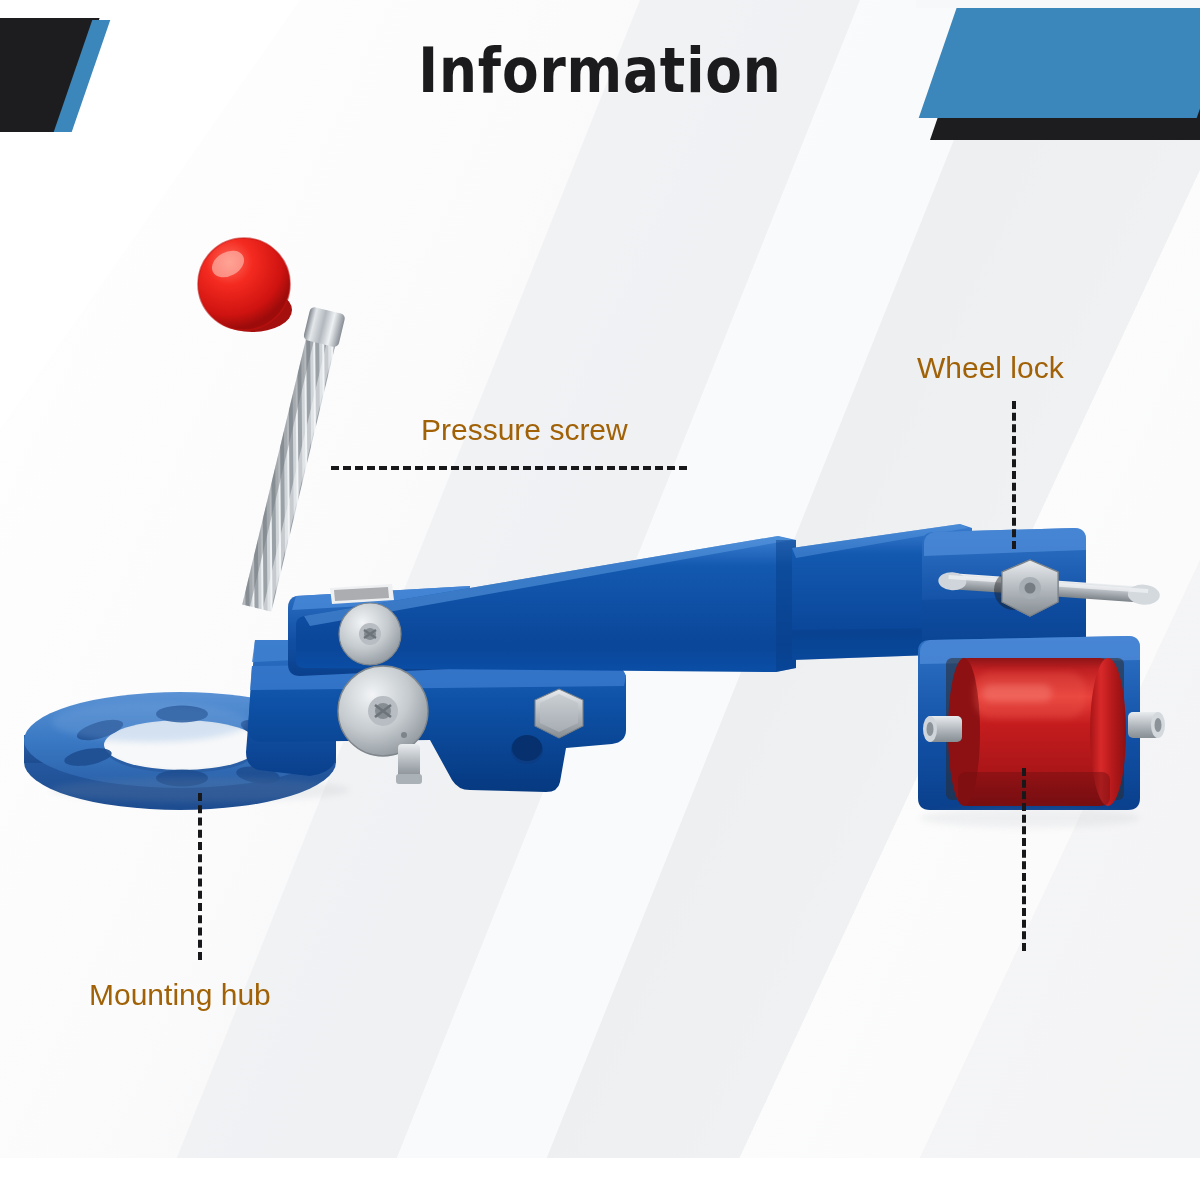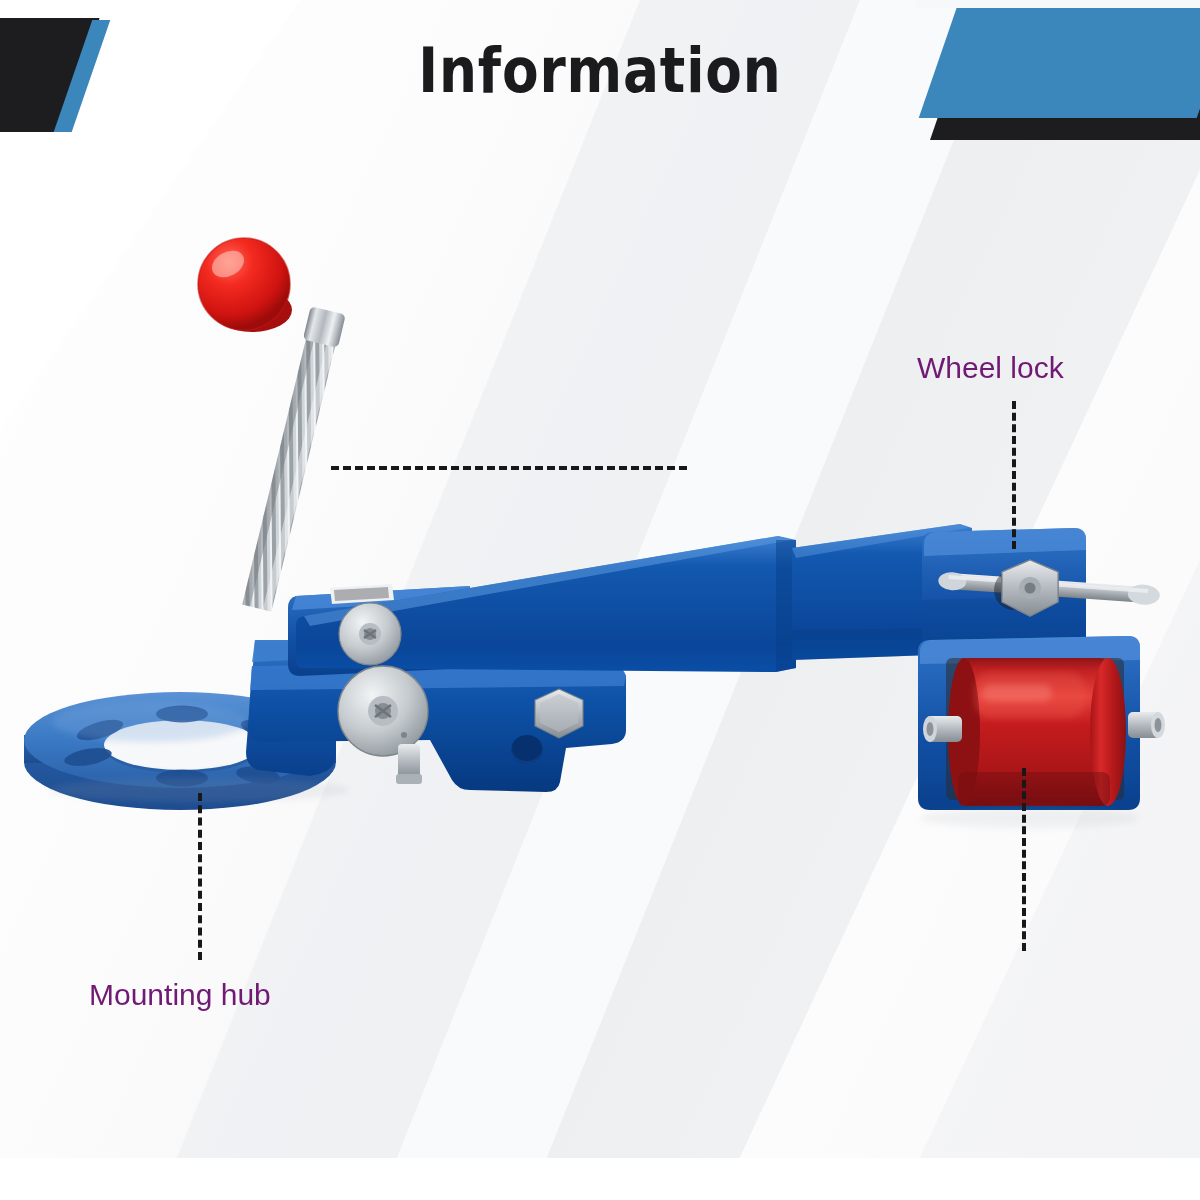--- a/index.html
+++ b/index.html
@@ -71,21 +71,21 @@
     color: #1b1b1d;
     transform: scaleX(0.86);
     text-shadow: 0 1px 0 rgba(255,255,255,0.7);
   }
 
   
   .callout {
     position: absolute;
     font-family: "Liberation Sans", sans-serif;
     font-size: 30px;
-    color: #701a75;
+    color: #a16207;
     white-space: pre;
   }
   .leader-v {
     position: absolute;
     width: 0;
     border-left: 4px dashed #18181a;
   }
   .leader-h {
     position: absolute;
     height: 0;
@@ -389,20 +389,21 @@
         <rect x="398" y="744" width="22" height="34" rx="4" fill="url(#boltG)"></rect>
         <rect x="396" y="774" width="26" height="10" rx="3" fill="#aab1b7"></rect>
       </g>
     </g>
 
     <ellipse cx="200" cy="790" rx="150" ry="12" fill="#9aa0a6" opacity="0.14" filter="url(#soft)"></ellipse>
     <ellipse cx="1030" cy="818" rx="110" ry="10" fill="#9aa0a6" opacity="0.12" filter="url(#soft)"></ellipse>
   </svg>
   </div>
 
+  <div class="callout" style="left:421px; top:413px;">Pressure screw</div>
   <div class="leader-h" style="left:331px; top:466px; width:356px;"></div>
 
   <div class="callout" style="left:917px; top:351px;">Wheel lock</div>
   <div class="leader-v" style="left:1012px; top:401px; height:148px;"></div>
 
   <div class="callout" style="left:89px; top:978px;">Mounting hub</div>
   <div class="leader-v" style="left:198px; top:793px; height:167px;"></div>
 
   <div class="leader-v" style="left:1022px; top:768px; height:183px;"></div>
 

